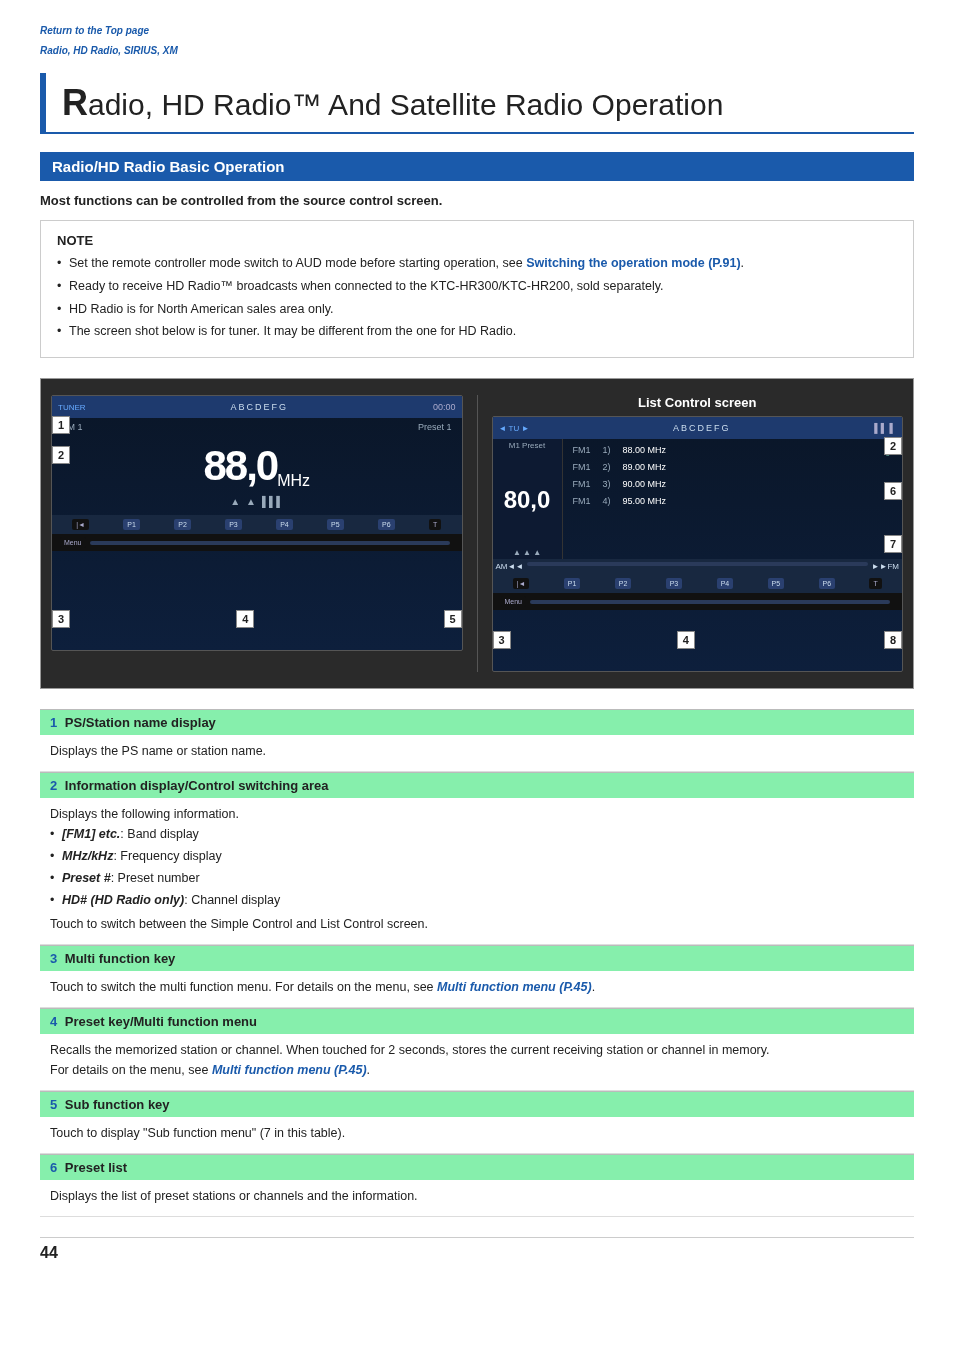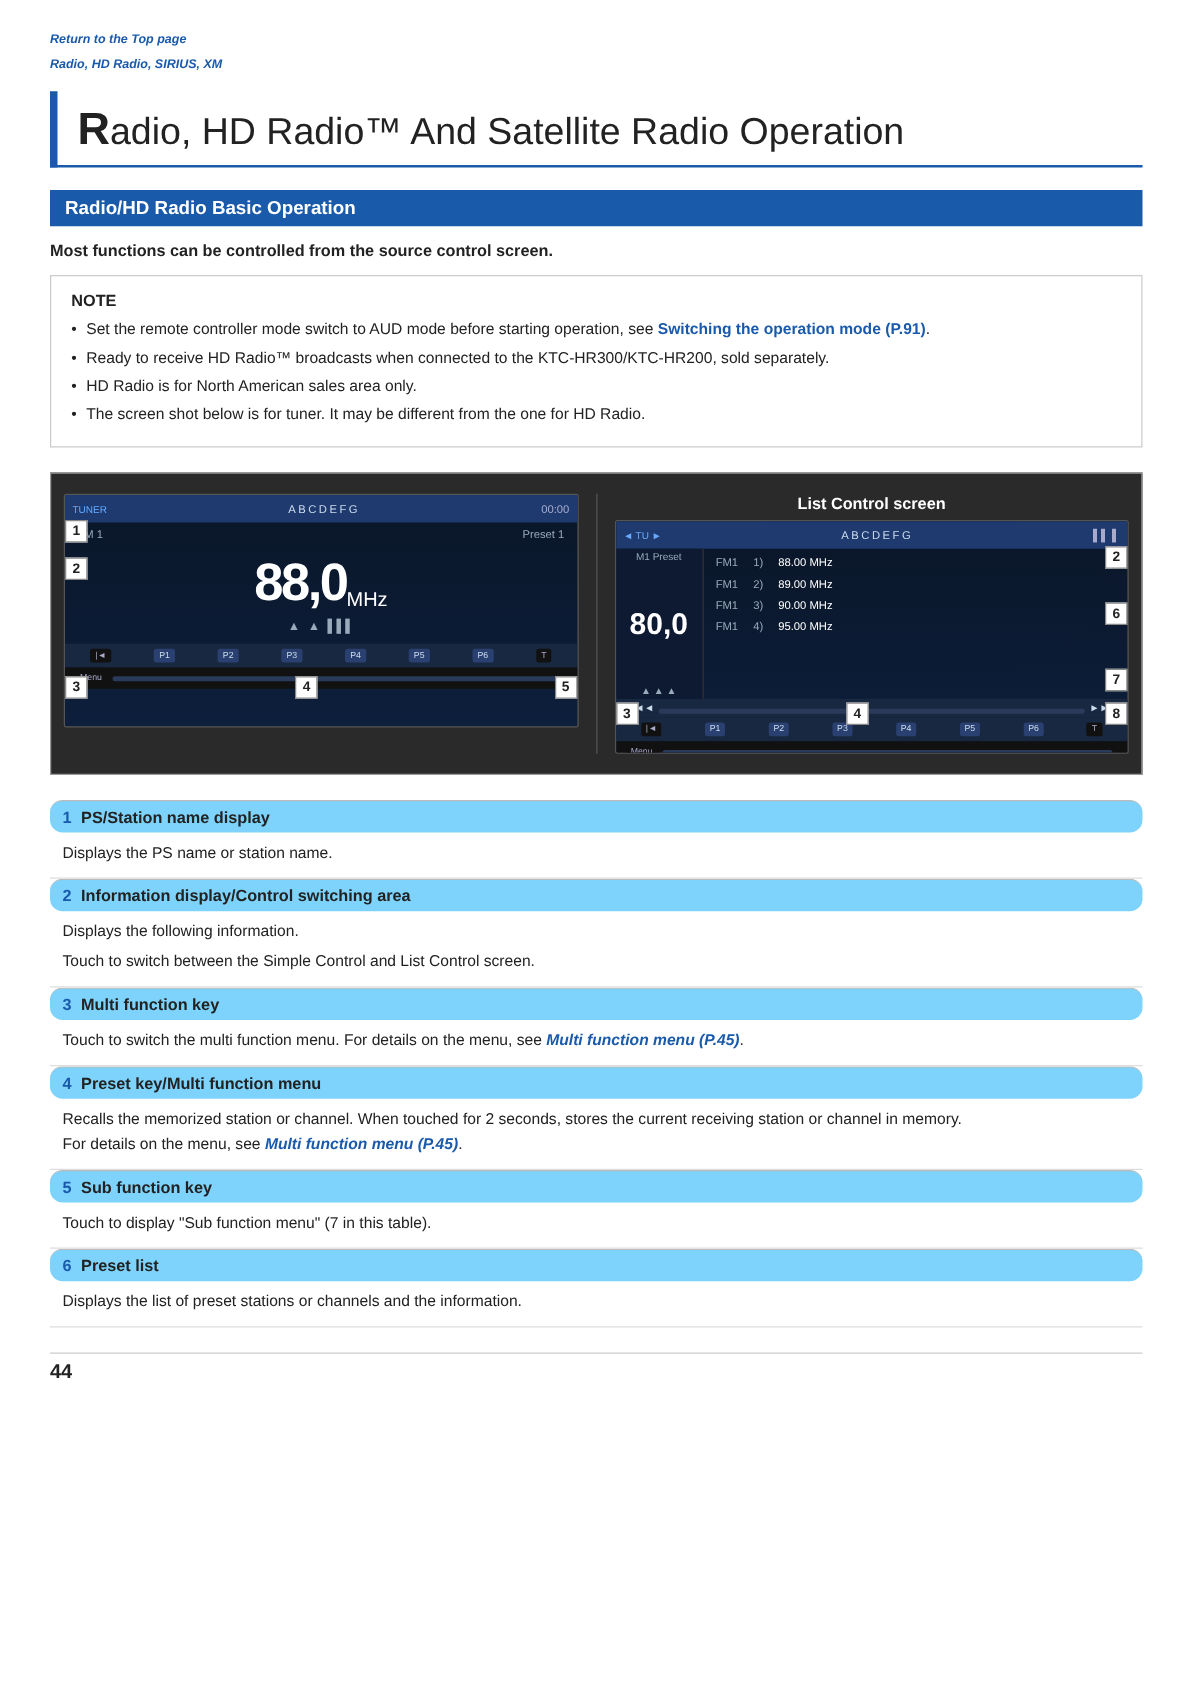--- a/index.html
+++ b/index.html
@@ -106,21 +106,21 @@
     }
     .screen-label {
       color: #fff;
       font-size: 13px;
       font-weight: bold;
       text-align: center;
       margin-bottom: 6px;
     }
     .screen-img {
       width: 100%;
-      height: 187px;
+      height: 256px;
       background: #1a1a2e;
       border: 1px solid #555;
       position: relative;
       overflow: hidden;
       border-radius: 2px;
     }
 
     
     .simple-screen {
       background: linear-gradient(180deg, #0a1628 0%, #0d1f3c 100%);
@@ -181,26 +181,25 @@
       align-items: center;
       justify-content: center;
       border: 1px solid #888;
     }
 
     
     .desc-section {
       margin-bottom: 0;
     }
     .desc-header {
-      background: #7dd3fc;
+      background: #86efac;
       border-top: 1px solid #bbb;
       padding: 5px 10px;
       font-size: 13px;
       font-weight: bold;
-      border-radius: 10px;
     }
     .desc-header .num {
       color: #1a5aab;
       margin-right: 4px;
     }
     .desc-body {
       padding: 6px 10px 10px 10px;
       font-size: 12.5px;
       line-height: 1.6;
       border-bottom: 1px solid #ddd;
@@ -382,21 +381,21 @@
             <span class="freq">90.00 MHz</span>
           </div>
           <div class="list-row">
             <span class="band">FM1</span>
             <span class="num">4)</span>
             <span class="freq">95.00 MHz</span>
           </div>
         </div>
       </div>
 
-      <div style="background:#182840;display:flex;align-items:flex-end;justify-content:space-between;padding:3px;font-size:8px;color:#cde;">
+      <div style="background:#182840;display:flex;align-items:flex-start;justify-content:space-between;padding:3px;font-size:8px;color:#cde;">
         <span>AM</span>
         <span>◄◄</span>
         <div style="flex:1;height:4px;background:#2a3a5a;margin:0 4px;border-radius:2px;"></div>
         <span>►►</span>
         <span>FM</span>
       </div>
 
       <div style="background:#182840;display:flex;align-items:center;justify-content:space-around;padding:4px;gap:2px;">
         <div class="btn-mini-dark">|◄</div>
         <div class="btn-mini">P1</div>
@@ -433,20 +432,26 @@
   </div>
 </div>
 
 <div class="desc-section">
   <div class="desc-header">
     <span class="num" style="color:#1a5aab;">2  </span>
     <span>Information display/Control switching area</span>
   </div>
   <div class="desc-body">
     <p>Displays the following information.</p>
+    <ul>
+      <li><span class="bold-italic">[FM1] etc.</span>: Band display</li>
+      <li><span class="bold-italic">MHz/kHz</span>: Frequency display</li>
+      <li><span class="bold-italic">Preset #</span>: Preset number</li>
+      <li><span class="bold-italic">HD# (HD Radio only)</span>: Channel display</li>
+    </ul>
     <p style="margin-top:4px;">Touch to switch between the Simple Control and List Control screen.</p>
   </div>
 </div>
 
 <div class="desc-section">
   <div class="desc-header">
     <span class="num" style="color:#1a5aab;">3  </span>
     <span>Multi function key</span>
   </div>
   <div class="desc-body">

